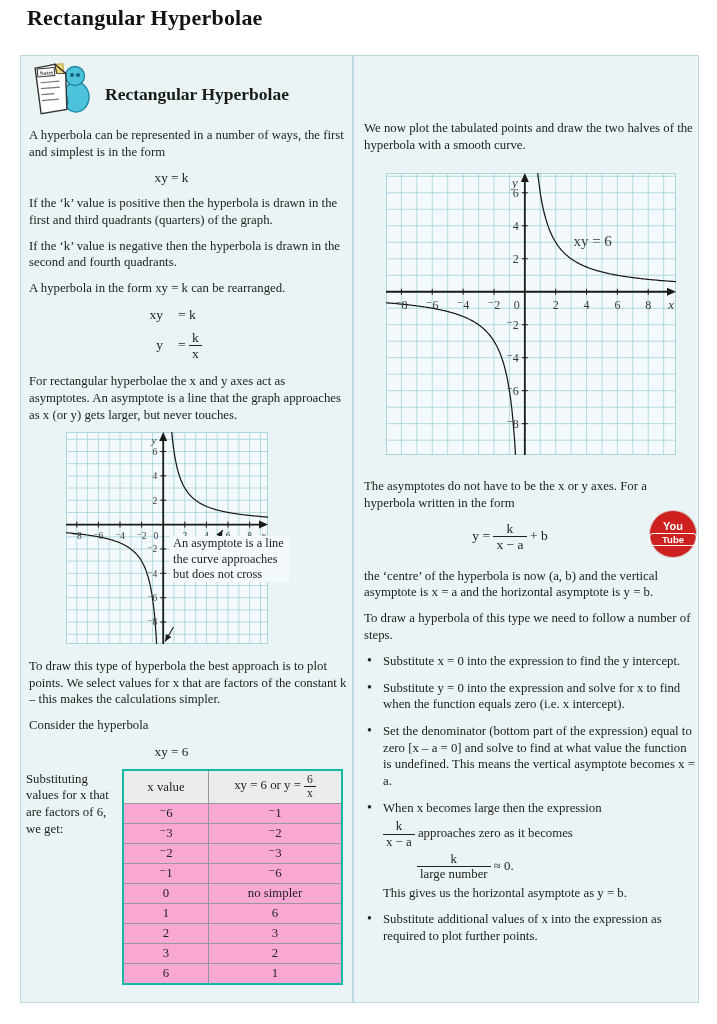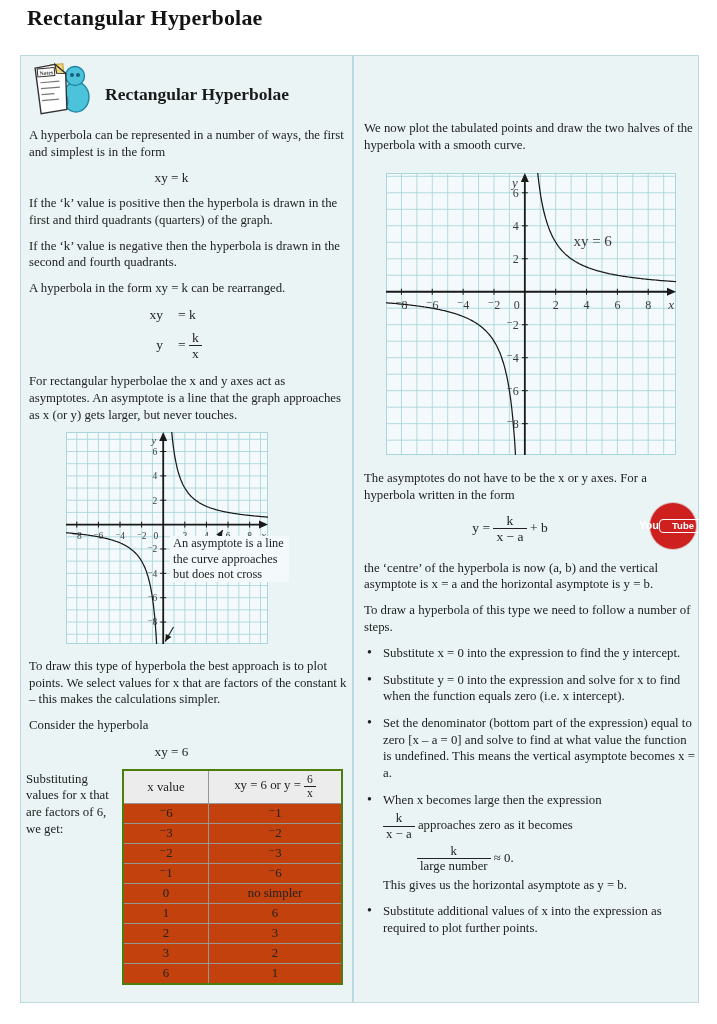--- a/index.html
+++ b/index.html
@@ -21,42 +21,42 @@
   h2{font-size:17.5px;font-weight:bold;margin:22px 0 0 10px;color:#1a1a1a}
   .eq-center{text-align:center;margin:1px 34px 9px 0;font-size:13.2px}
   .derivation{position:relative;margin:2px 0 12px 112px}
   .d-line{margin-bottom:7px;font-size:13.5px}
   .d-lhs{display:inline-block;width:22px;text-align:right;margin-right:15px}
   .frac{display:inline-block;text-align:center;vertical-align:middle;line-height:1.12}
   .frac .num{display:block;border-bottom:1px solid #222;padding:0 3px}
   .frac .den{display:block;padding:0 3px}
   .yt{
     position:absolute;width:42px;height:42px;border-radius:50%;background:#cd201f;color:#fff;
-    display:flex;flex-direction:row;align-items:center;justify-content:center;
+    display:flex;flex-direction:column;align-items:center;justify-content:center;
     font-family:"Liberation Sans","DejaVu Sans",sans-serif;font-weight:bold;cursor:pointer;
     box-shadow:0 0 0 1px rgba(180,30,30,.25);
   }
   .yt-l1{font-size:11px;line-height:1}
   .yt-l2{font-size:9.5px;line-height:1.2;border:1.5px solid #fff;border-radius:4px;padding:0 12px;margin-top:1px}
   .derivation .yt{right:-96px;top:4px}
   .graph-wrap{position:relative;margin:4px 0 14px 37px;width:202px}
   .graph-note{
     position:absolute;left:104px;top:104px;width:116px;font-size:12.4px;line-height:1.24;
     background:#f4fafb;padding:0 0 0 3px;color:#1c1c1c;
   }
   svg{display:block}
   svg text{font-family:"Liberation Serif","DejaVu Serif",serif;fill:#3a3a3a}
   .right-graph-wrap{margin:20px 0 0 22px;width:290px}
-  .after-graph{margin-top:15px}
+  .after-graph{margin-top:23px}
   .eq-row{position:relative;margin:0 0 16px}
   .eq-ab{text-align:center;font-size:13.5px;margin-right:40px}
   .eq-row .yt{right:0;top:-10px;width:46px;height:46px}
   .table-section{display:flex;margin-top:6px}
   .table-caption{width:86px;margin:2px 10px 0 -3px}
-  table{border-collapse:collapse;background:#c2410c;border:2px solid #4d7c0f;font-size:12.8px;align-self:flex-start}
+  table{border-collapse:collapse;background:#f9a8d4;border:2px solid #14b8a6;font-size:12.8px;align-self:flex-start}
   th,td{border:1px solid #979797;text-align:center;padding:1px 6px;color:#222}
   th{font-weight:normal;background:#ececec;height:30px}
   td{height:17px}
   th:first-child{width:72px}
   th:last-child{width:120px}
   .frac.small{font-size:11.5px}
   ul{list-style:none;margin:10px 0 0;padding:0}
   li{position:relative;padding-left:19px;margin-bottom:10px}
   li::before{content:"\2022";position:absolute;left:3px;top:-1px;font-size:14px}
   .b4-line{margin:3px 0 2px}

